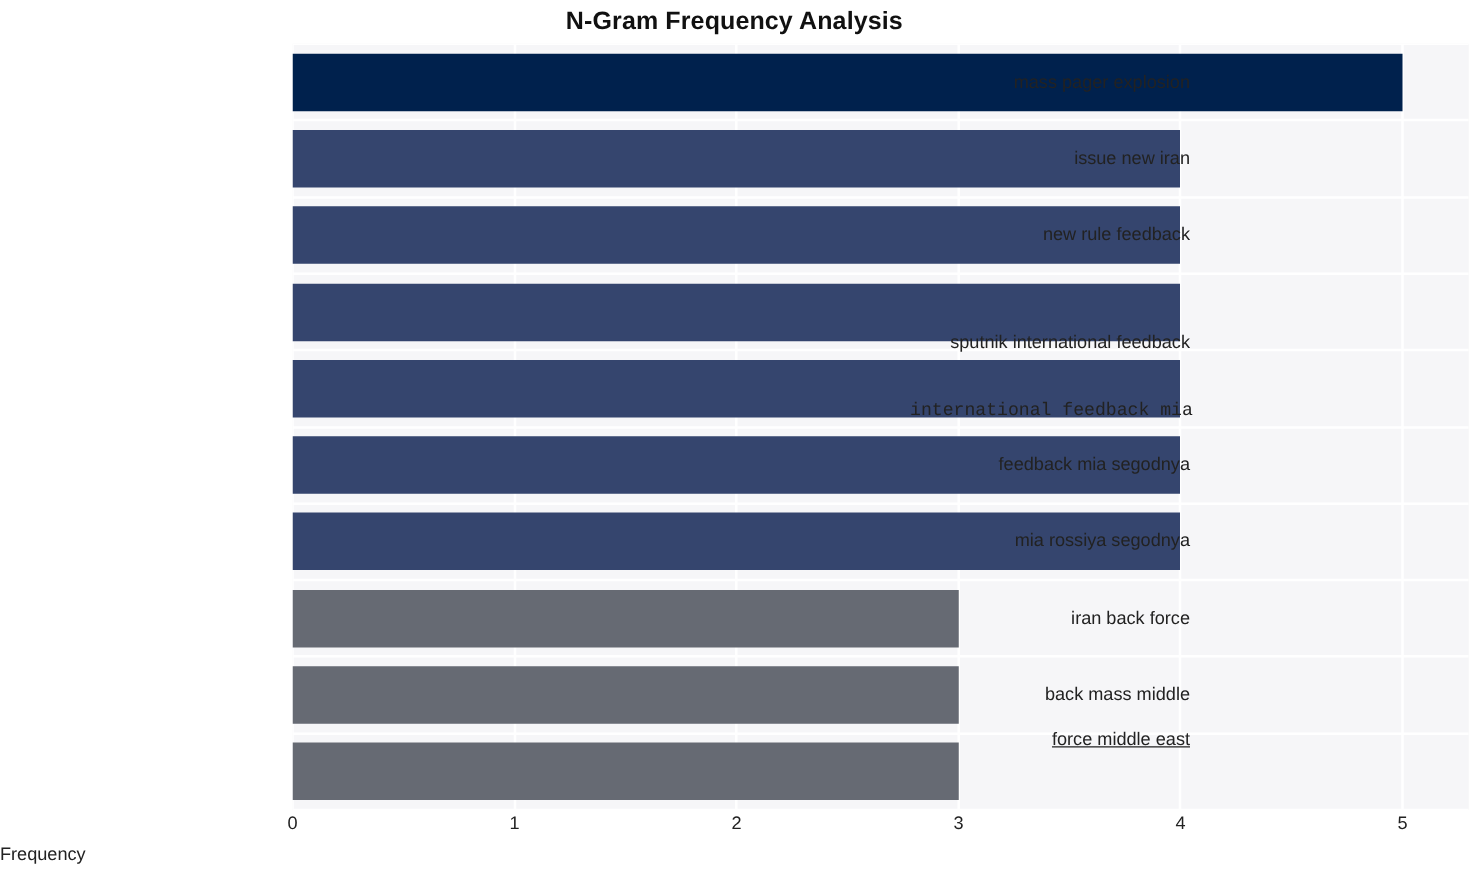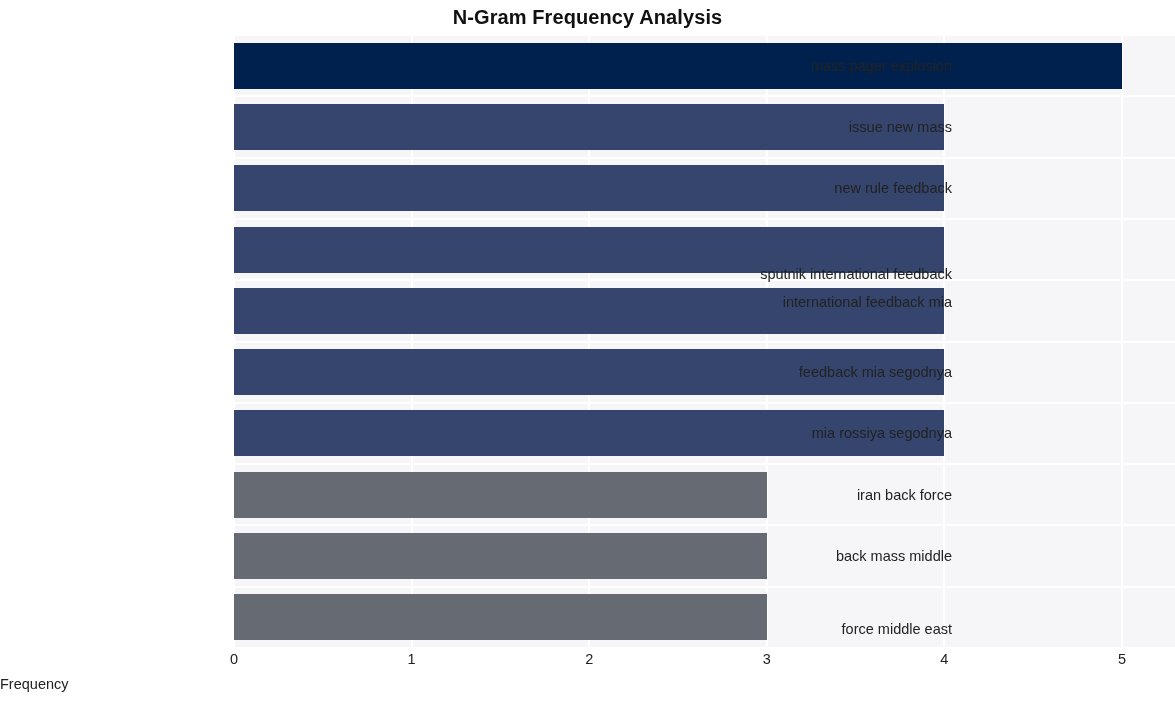--- a/index.html
+++ b/index.html
@@ -138,29 +138,29 @@
       <div class="bar" title="international feedback mia: 4" style="width: 710.4px; top: 252.85px; background: rgb(53, 69, 110);"></div>
       <div class="bar" title="feedback mia rossiya: 4" style="width: 710.4px; top: 314.15px; background: rgb(53, 69, 110);"></div>
       <div class="bar" title="mia rossiya segodnya: 4" style="width: 710.4px; top: 375.45px; background: rgb(53, 69, 110);"></div>
       <div class="bar" title="iran back force: 3" style="width: 532.8px; top: 436.75px; background: rgb(102, 106, 115);"></div>
       <div class="bar" title="back force middle: 3" style="width: 532.8px; top: 498.05px; background: rgb(102, 106, 115);"></div>
       <div class="bar" title="force middle east: 3" style="width: 532.8px; top: 559.35px; background: rgb(102, 106, 115);"></div>
     </div>
 
   <div id="ytick-layer">
       <div class="ytick" style="top: 58.65px;">mass pager explosion</div>
-      <div class="ytick" style="top: 119.95px;">issue new mass</div>
+      <div class="ytick" style="top: 119.95px;">issue new iran</div>
       <div class="ytick" style="top: 181.25px;">new rule feedback</div>
       <div class="ytick" style="top: 242.55px; margin-top: 24px;">sputnik international feedback</div>
-      <div class="ytick" style="top: 295px;">international feedback mia</div>
+      <div class="ytick" style="top: 322px; font-family: Liberation Mono, monospace;">international feedback mia</div>
       <div class="ytick" style="top: 365.15px;">feedback mia segodnya</div>
       <div class="ytick" style="top: 426.45px;">mia rossiya segodnya</div>
       <div class="ytick" style="top: 487.75px;">iran back force</div>
       <div class="ytick" style="top: 549.05px;">back mass middle</div>
-      <div class="ytick" style="top: 622px;">force middle east</div>
+      <div class="ytick" style="top: 585px; text-decoration: underline;">force middle east</div>
     </div>
   <div id="xtick-layer">
       <div class="xtick" style="left: 234px;">0</div>
       <div class="xtick" style="left: 411.6px;">1</div>
       <div class="xtick" style="left: 589.2px;">2</div>
       <div class="xtick" style="left: 766.8px;">3</div>
       <div class="xtick" style="left: 944.4px;">4</div>
       <div class="xtick" style="left: 1122px;">5</div>
     </div>
 

